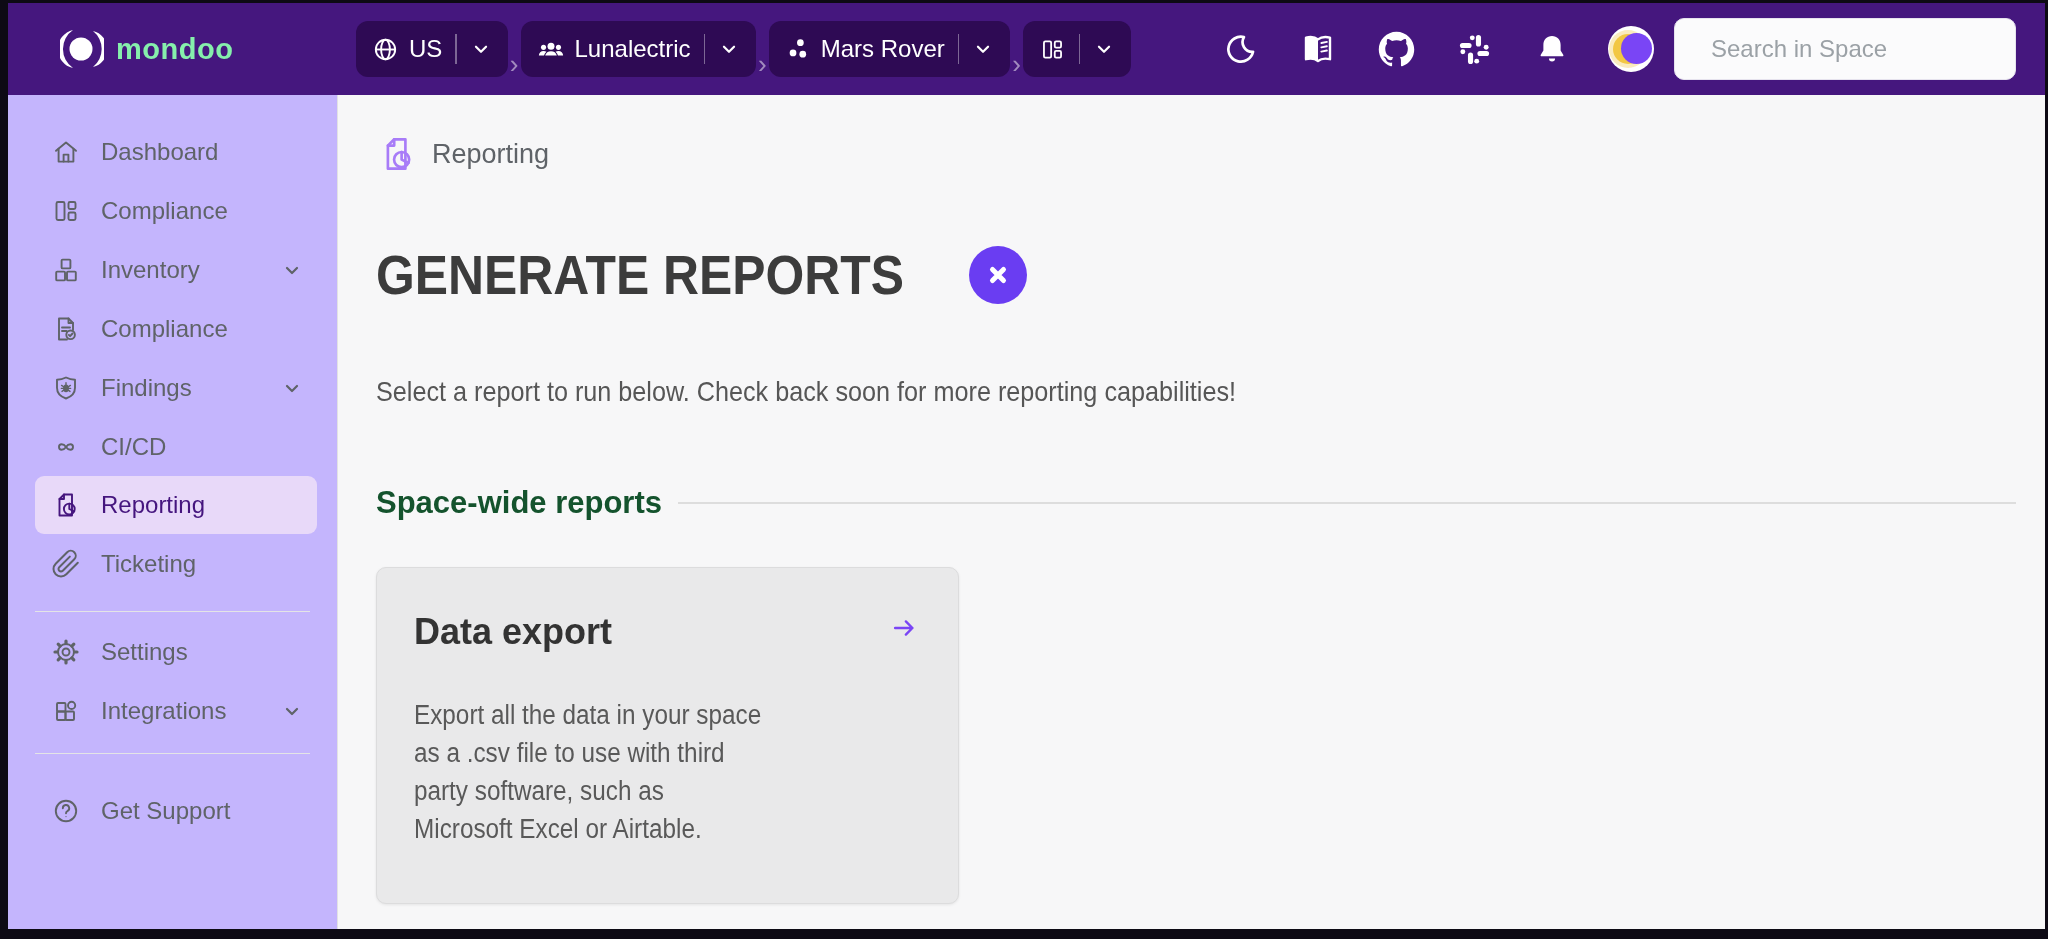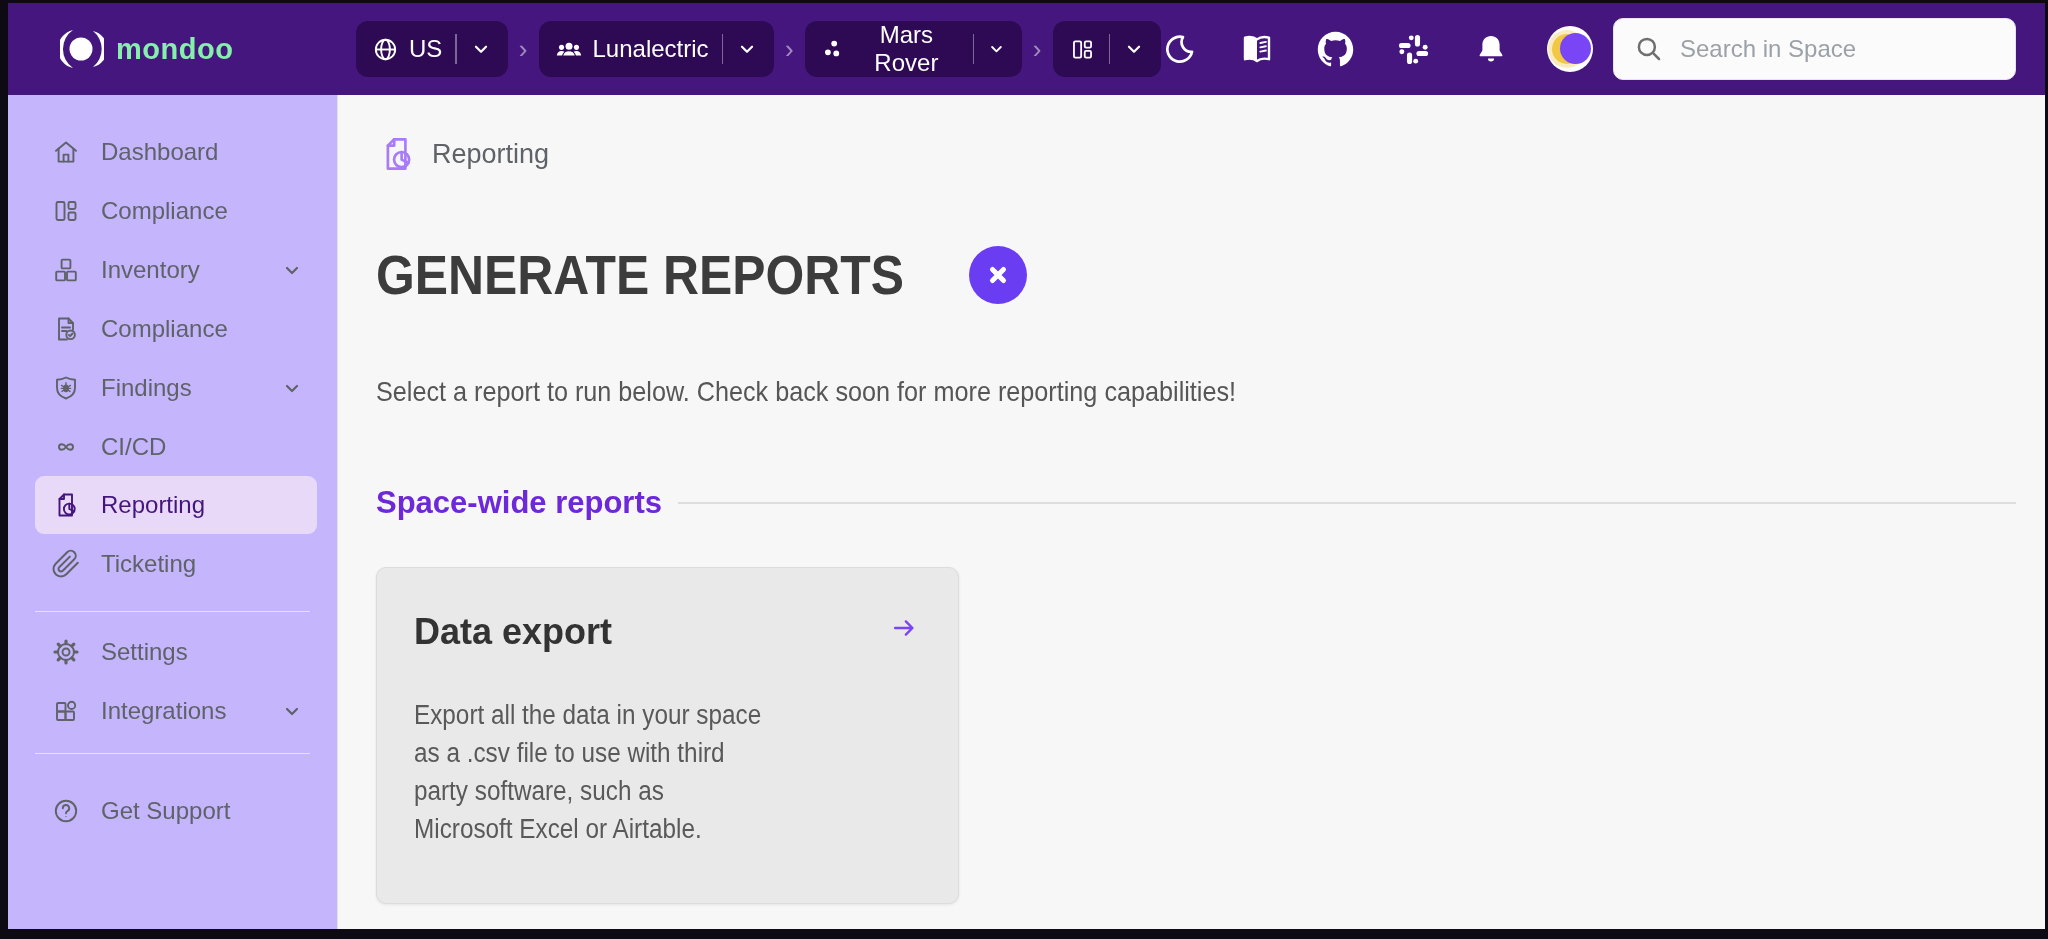--- a/index.html
+++ b/index.html
@@ -5,33 +5,33 @@
   * { box-sizing: border-box; margin: 0; padding: 0; }
   html,body { width:2048px; height:939px; overflow:hidden; }
   body { font-family:"Liberation Sans", sans-serif; background:#0d0a14; }
   .frame { position:absolute; top:3px; left:8px; right:3px; bottom:10px;
            display:flex; flex-direction:column; background:#f7f7f8; }
 
   
   .topbar { height:92px; flex:0 0 92px; background:#45177e; display:flex; align-items:center; padding-right:29px; }
   .brand { width:330px; flex:0 0 330px; display:flex; align-items:center; gap:12px; padding-left:52px; }
   .brand-text { color:#86efac; font-size:29px; font-weight:bold; letter-spacing:.5px; }
-  .crumbs { display:flex; align-items:center; gap:9px; margin-left:18px; }
+  .crumbs { display:flex; align-items:flex-end; margin-left:18px; }
   .crumb-sep { color:rgba(255,255,255,.5); font-size:26px; line-height:1; padding:0 2px; }
   .pill { display:flex; align-items:center; gap:10px; height:56px; background:#2e0a54; border:none;
           border-radius:12px; padding:0 16px; color:#fff; font-size:24px; font-family:inherit; cursor:pointer; }
   .pill .vdiv { width:1.5px; height:30px; background:rgba(255,255,255,.38); margin:0 3px; }
   .top-icons { margin-left:auto; display:flex; align-items:center; gap:42px; }
   .icon-btn { background:none; border:none; padding:0; width:36px; height:36px; display:grid; place-items:center; cursor:pointer; }
   .avatar { width:46px; height:46px; border-radius:50%; background:#fff; position:relative; overflow:hidden;
             border:none; margin-left:38px; cursor:pointer; flex:0 0 46px; }
   .avatar .sun { position:absolute; left:5px; top:8px; width:30px; height:30px; border-radius:50%;
                  background:#f2c744; box-shadow:0 0 0 4px rgba(242,199,68,.35); }
   .avatar .planet { position:absolute; right:2px; top:7px; width:31px; height:31px; border-radius:50%; background:#7a45f5; }
-  .search { margin-left:20px; width:414px; height:62px; background:#fbfbfc; border:1px solid #e6e3ee; border-radius:10px;
+  .search { margin-left:20px; width:342px; height:62px; background:#fbfbfc; border:1px solid #e6e3ee; border-radius:10px;
             display:flex; align-items:center; gap:16px; padding:0 18px 0 20px; }
   .search input { border:none; outline:none; background:transparent; flex:1; font-size:24px;
                   font-family:inherit; color:#333; }
   .search input::placeholder { color:#9ba1a6; }
 
   
   .body-row { flex:1; display:flex; min-height:0; }
 
   
   .sidebar { width:330px; flex:0 0 330px; background:#c4b5fd; border-right:1px solid #e2e2e4; padding-top:27px; }
@@ -49,21 +49,21 @@
   .breadcrumb { display:flex; align-items:center; gap:14px; height:44px; }
   .breadcrumb span { color:#5f6368; font-size:27px; }
   .title-row { display:flex; align-items:center; justify-content:flex-start; margin-top:66px; }
   h1 { font-size:56px; font-weight:bold; color:#3c3c3c; letter-spacing:0;
        transform:scaleX(.89); transform-origin:left center; white-space:nowrap; }
   .close-btn { width:58px; height:58px; border-radius:50%; background:#6a3df2; border:none; cursor:pointer;
                display:grid; place-items:center; margin-right:8px; flex:0 0 58px; }
   .subtitle { margin-top:68px; font-size:28px; line-height:34px; color:#565656;
               transform:scaleX(.9); transform-origin:left center; white-space:nowrap; }
   .section-row { display:flex; align-items:center; gap:16px; margin-top:76px; }
-  .section-row h2 { font-size:31px; font-weight:bold; color:#6d28d9; white-space:nowrap; }
+  .section-row h2 { font-size:31px; font-weight:bold; color:#14532d; white-space:nowrap; }
   .section-row .rule { flex:1; height:2px; background:#dddddd; }
   .card { margin-top:46px; width:583px; height:337px; background:#e9e9ea; border:1px solid #dcdcdd;
           border-radius:10px; box-shadow:0 1px 3px rgba(0,0,0,.08); position:relative;
           padding:44px 36px 0 37px; cursor:pointer; }
   .card h3 { font-size:36px; line-height:40px; font-weight:bold; color:#333; }
   .card .arrow { position:absolute; top:46px; right:40px; }
   .card p { margin-top:44px; font-size:27px; line-height:38px; color:#595959; width:390px;
             transform:scaleX(.9); transform-origin:left top; }
   svg { display:block; }
 </style>

